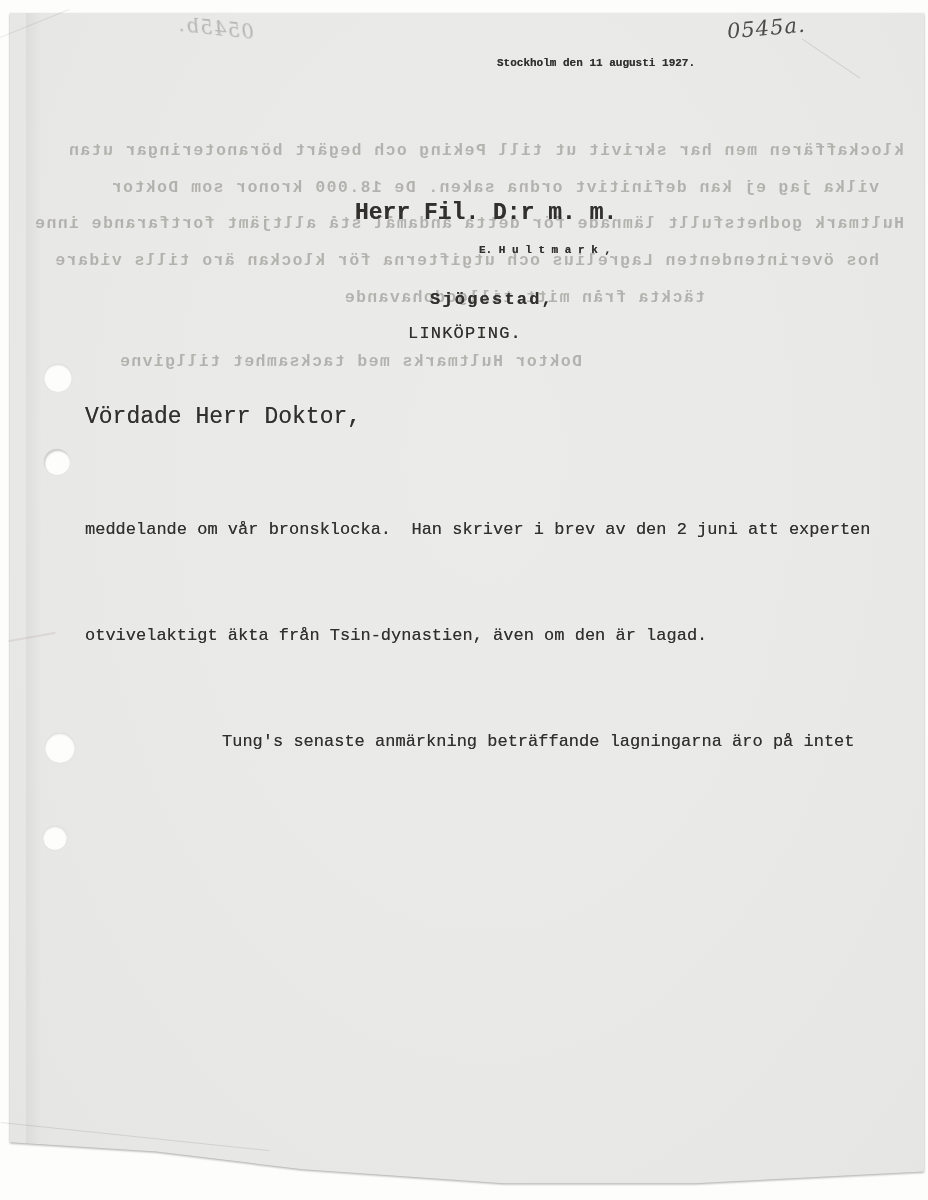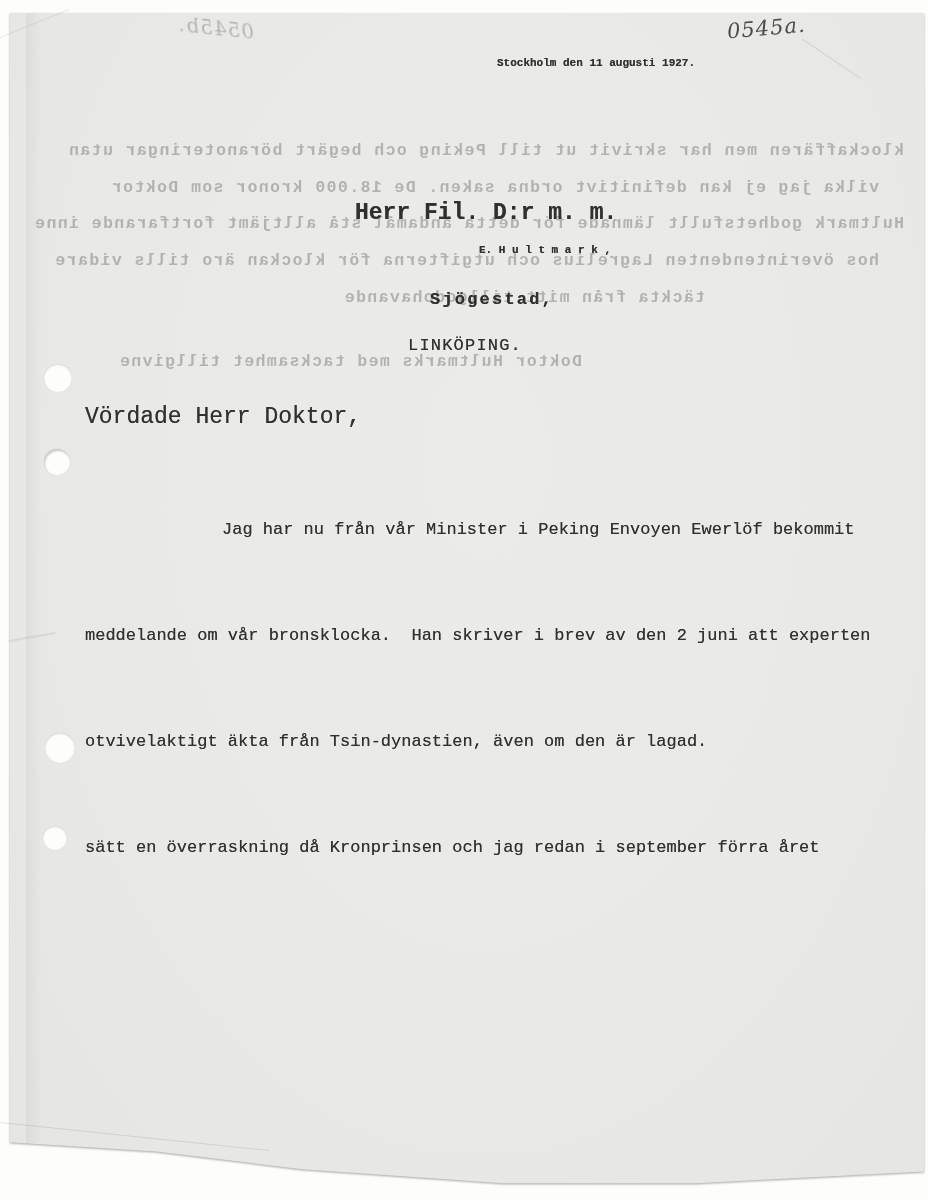--- a/index.html
+++ b/index.html
@@ -48,21 +48,21 @@
   .hand-mirror{
     position:absolute;left:178px;top:16px;
     font-family:"DejaVu Serif",serif;font-style:italic;
     font-size:20px;color:#9b9a96;opacity:0.65;transform:scaleX(-1) rotate(-6deg);
     filter:blur(0.4px);letter-spacing:1px;
   }
   .dateline{position:absolute;left:497px;top:57px;font-size:11px;font-weight:700;}
   .recipient-1{position:absolute;left:355px;top:200px;font-size:23px;font-weight:700;}
   .recipient-2{position:absolute;left:479px;top:244px;font-size:11px;font-weight:700;}
   .recipient-3{position:absolute;left:430px;top:290px;font-size:17px;font-weight:700;letter-spacing:2.2px;text-align:center;}
-  .recipient-4{position:absolute;left:408px;top:324px;font-size:17px;letter-spacing:1.2px;margin-top:12px;}
+  .recipient-4{position:absolute;left:408px;top:324px;font-size:17px;letter-spacing:1.2px;}
   .salutation{position:absolute;left:85px;top:404px;font-size:23px;}
 
   .letter-body{position:absolute;left:85px;top:441px;width:812px;font-size:17px;line-height:35.4px;}
   .bl{white-space:pre;}
   .bl.ind{padding-left:137px;}
 
   .bleed{
     position:absolute;transform:scaleX(-1);
     color:#92918b;opacity:0.62;filter:blur(0.35px);
     font-size:16.5px;letter-spacing:1.4px;white-space:nowrap;font-weight:700;
@@ -102,24 +102,23 @@
   <div class="typed dateline">Stockholm den 11 augusti 1927.</div>
 
   <div class="typed recipient-1">Herr Fil. D:r m. m.</div>
   <div class="typed recipient-2">E. H u l t m a r k ,</div>
   <div class="typed recipient-3">Sjögestad,</div>
   <div class="typed recipient-4">LINKÖPING.</div>
 
   <div class="typed salutation">Vördade Herr Doktor,</div>
 
   <div class="letter-body typed">
-    <div class="bl ind">Jag har nu från vår Minister i Peking Envoyen Ewerlöf bekommit</div>
     <div class="bl">meddelande om vår bronsklocka.  Han skriver i brev av den 2 juni att experten</div>
     <div class="bl">otvivelaktigt äkta från Tsin-dynastien, även om den är lagad.</div>
-    <div class="bl">sätt en överraskning då Kronprinsen och jag redan i september förra året</div>
+    <div class="bl ind">Tung's senaste anmärkning beträffande lagningarna äro på intet</div>
     
     
     
     
     
     
     
     
     
     

